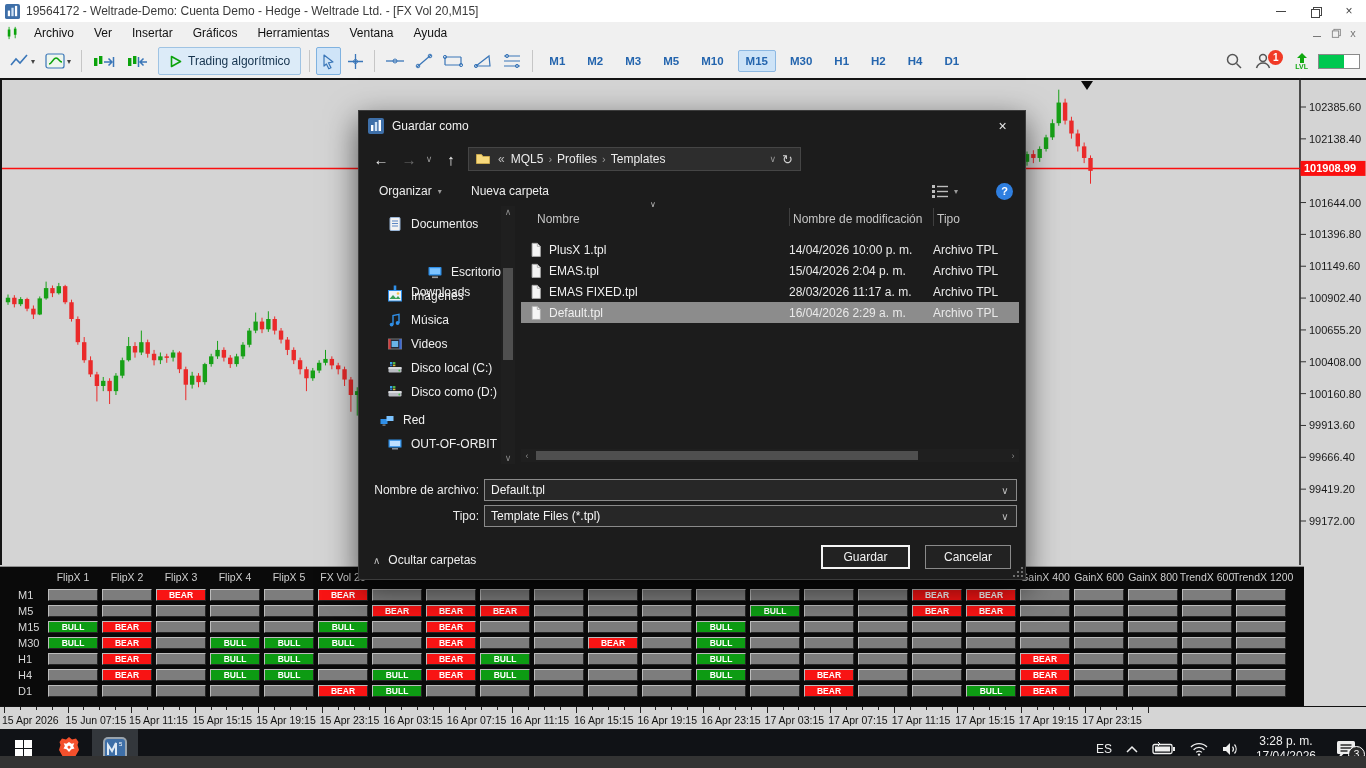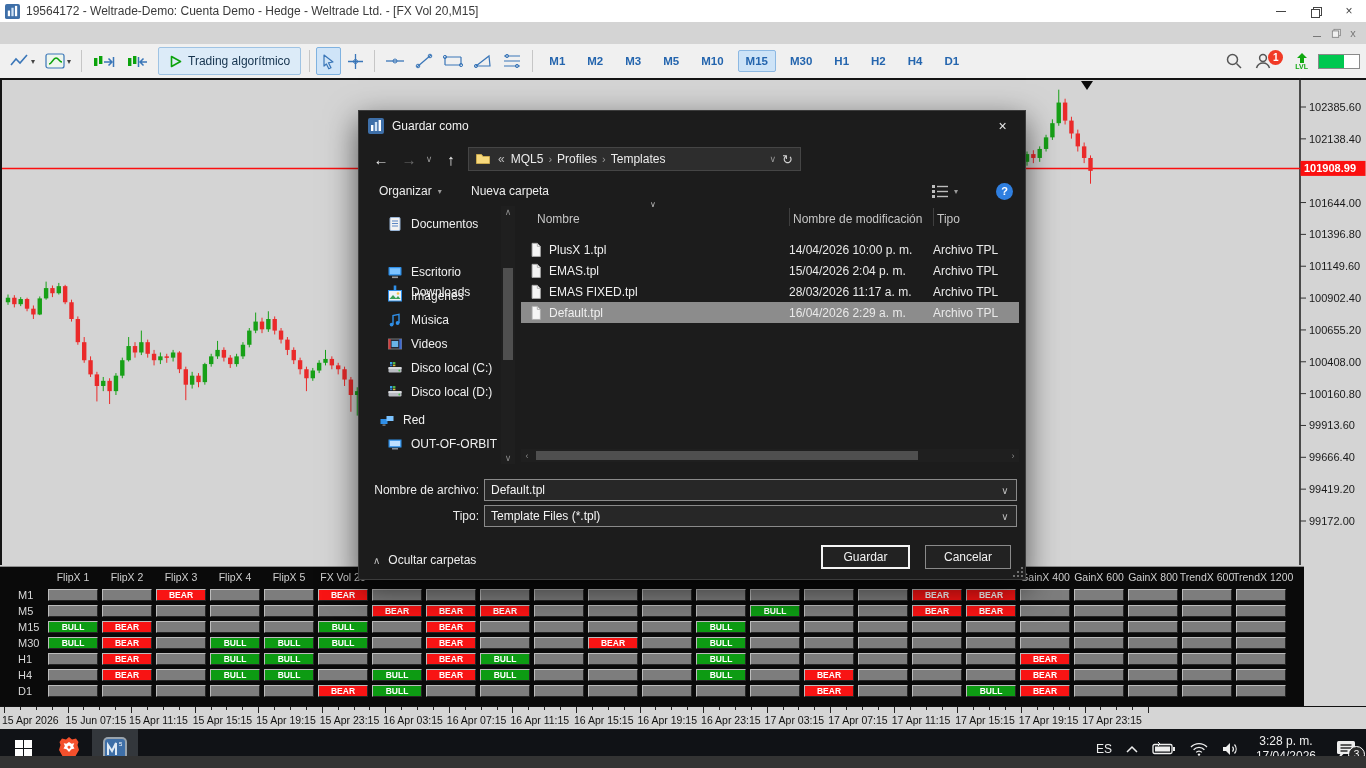--- a/index.html
+++ b/index.html
@@ -132,20 +132,37 @@
         </div>
       <div class="winbtn">
           <span class="rest-glyph"></span>
         </div>
       <div class="winbtn">
           <span>×</span>
         </div>
     </div>
   </div>
 
+  <div id="menubar" class="abs">
+    <svg class="app-ico2" viewBox="0 0 16 16">
+      <rect x="2" y="4" width="3" height="8" fill="#0ca30c"></rect>
+        <path d="M3.5 1v14" stroke="#0ca30c" stroke-width="1"></path>
+      <rect x="9" y="3" width="3" height="7" fill="#0ca30c"></rect>
+        <path d="M10.5 1v13" stroke="#0ca30c" stroke-width="1"></path>
+    </svg>
+    <div id="menus" style="display: flex;">
+        <div class="menu-item">Archivo</div>
+        <div class="menu-item">Ver</div>
+        <div class="menu-item">Insertar</div>
+        <div class="menu-item">Gráficos</div>
+        <div class="menu-item">Herramientas</div>
+        <div class="menu-item">Ventana</div>
+        <div class="menu-item">Ayuda</div>
+      </div>
+  </div>
   <div class="childctl">
     <div class="childbtn"><span class="min-glyph sm"></span></div>
     <div class="childbtn"><span class="rest-glyph sm"></span></div>
     <div class="childbtn"><span style="font-size:11px;">x</span></div>
   </div>
 
   <div id="toolbar" class="abs">
     <div class="tbtn" style="margin-left:5px;">
       <svg width="20" height="16" viewBox="0 0 20 16">
           <path d="M2 12l5-6 4 4 7-8" fill="none" stroke="#3a76b8" stroke-width="1.6"></path>
@@ -862,21 +879,21 @@
           <span class="lbl">Documentos</span>
         </div>
         <div class="side-item" style="top: 30px; margin-top: 44px;">
           <span class="ico"><svg viewBox="0 0 16 16">
               <path d="M8 1.5v6.5" stroke="#2f8fe8" stroke-width="2.6"></path>
               <path d="M3.8 7.5l4.2 5 4.2-5z" fill="#2f8fe8"></path>
               <path d="M3 14.5h10" stroke="#2f8fe8" stroke-width="1.6"></path>
             </svg></span>
           <span class="lbl">Downloads</span>
         </div>
-        <div class="side-item" style="top: 54px;">
+        <div class="side-item" style="top: 54px; justify-content: flex-end;">
           <span class="ico"><svg viewBox="0 0 16 16">
               <rect x="1.5" y="3" width="13" height="8.5" rx=".8" fill="#2f8fe8"></rect>
               <rect x="2.8" y="4.2" width="10.4" height="6" fill="#7cc3ff"></rect>
               <rect x="5" y="12.5" width="6" height="1.6" fill="#9a9a9a"></rect>
             </svg></span>
           <span class="lbl">Escritorio</span>
         </div>
         <div class="side-item" style="top: 78px;">
           <span class="ico"><svg viewBox="0 0 16 16">
               <rect x="1.5" y="2.5" width="13" height="10.5" fill="#eef3f8" stroke="#2f8fe8"></rect>
@@ -917,21 +934,21 @@
         <div class="side-item" style="top: 174px;">
           <span class="ico"><svg viewBox="0 0 16 16">
               <rect x="1.5" y="7" width="13" height="5.5" rx="1.2" fill="#b9bcc2"></rect>
               <rect x="1.5" y="7" width="13" height="2" fill="#d8dade"></rect>
               <circle cx="12.3" cy="10.5" r=".9" fill="#49c149"></circle>
               <rect x="3" y="2" width="2.4" height="2.4" fill="#36a3e8"></rect>
               <rect x="6" y="2" width="2.4" height="2.4" fill="#4cb649"></rect>
               <rect x="3" y="4.8" width="2.4" height="1.4" fill="#3577c9"></rect>
               <rect x="6" y="4.8" width="2.4" height="1.4" fill="#e8b73a"></rect>
             </svg></span>
-          <span class="lbl">Disco local (D:)</span>
+          <span class="lbl">Disco como (D:)</span>
         </div>
         <div class="side-item" style="top: 202px;">
           <span class="ico" style="margin-left: 14px;"><svg viewBox="0 0 16 16">
               <rect x="1.5" y="7" width="7" height="5" fill="#2f8fe8"></rect>
               <rect x="7.5" y="4" width="7" height="5" fill="#7cc3ff"></rect>
               <rect x="3.5" y="12.5" width="3" height="1.2" fill="#8a8f96"></rect>
             </svg></span>
           <span class="lbl">Red</span>
         </div>
         <div class="side-item" style="top: 226px;">

